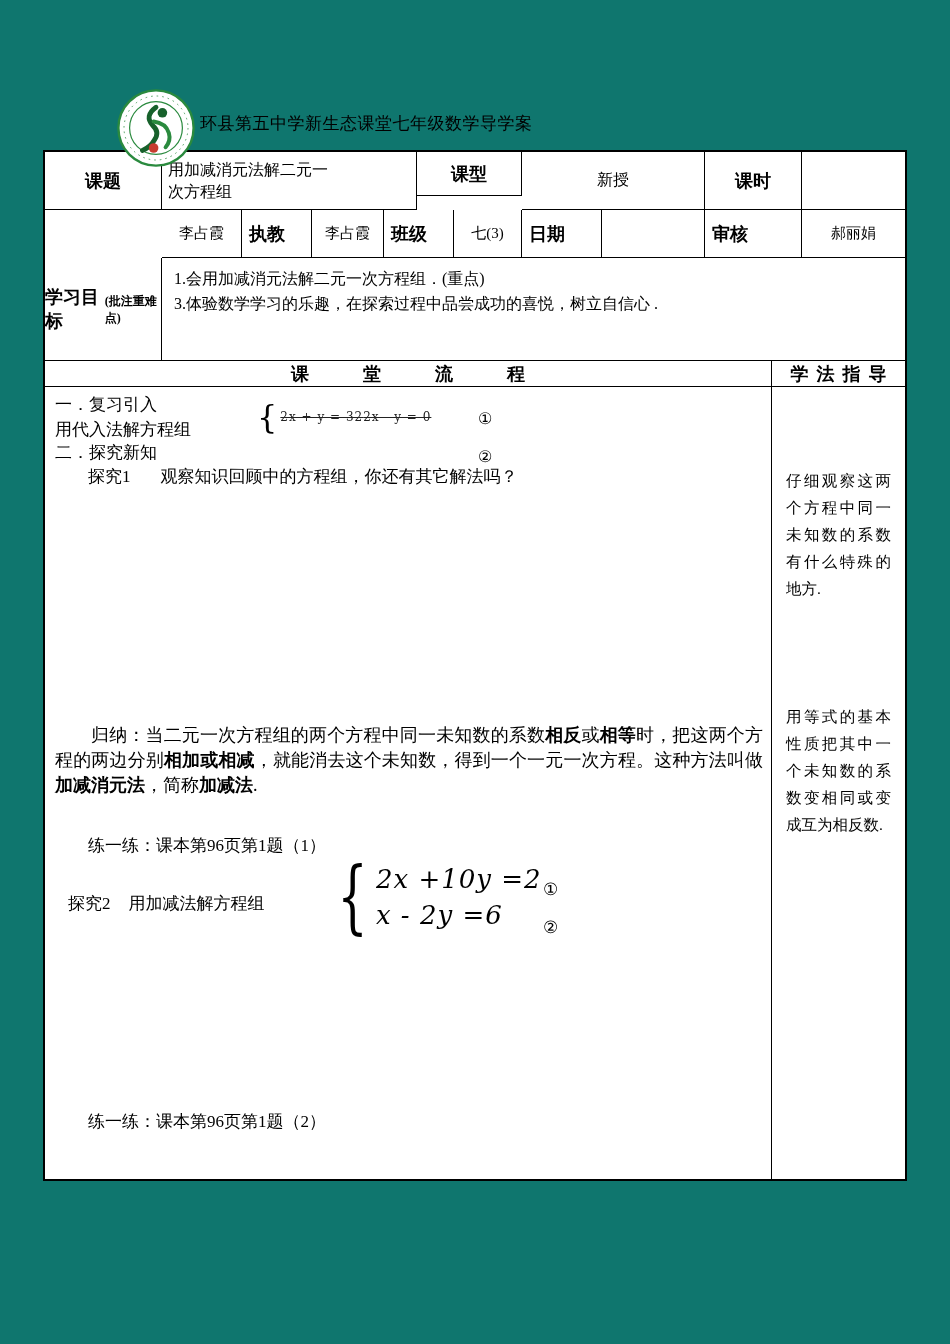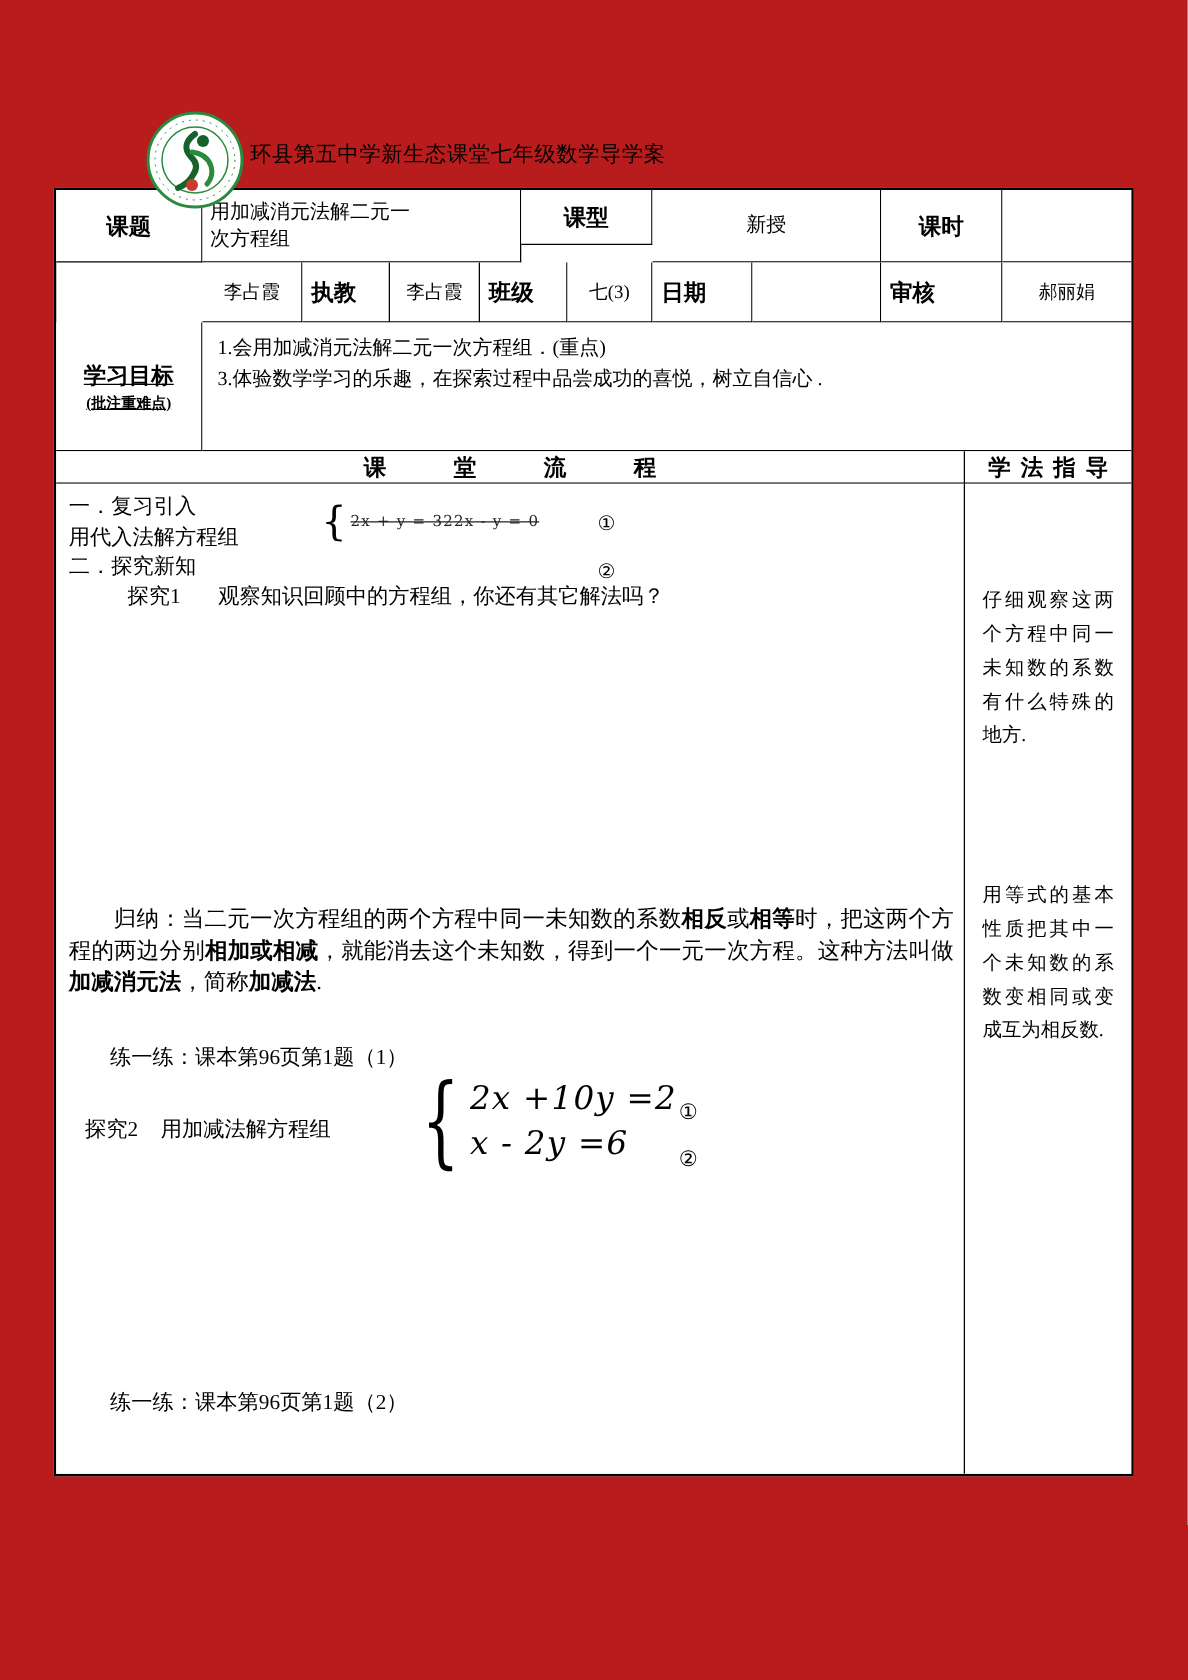--- a/index.html
+++ b/index.html
@@ -1,37 +1,37 @@
 <!DOCTYPE html>
 <html><head>
 <meta charset="utf-8">
 <style>
   * { margin:0; padding:0; box-sizing:border-box; }
   html,body { background:#888; }
   body { font-family:"Liberation Serif","DejaVu Serif",serif; color:#000; }
-  .page { position:relative; width:950px; height:1344px; background:#b91c1c; margin:0 auto; overflow:hidden; }
+  .page { position:relative; width:950px; height:1344px; background:#0f766e; margin:0 auto; overflow:hidden; }
 
   
   .logo { position:absolute; left:116px; top:88px; width:80px; height:80px; z-index:3; }
   .doc-title { position:absolute; left:200px; top:112px; font-size:17px; letter-spacing:0.5px; z-index:2; }
 
   
   .sheet { position:absolute; left:43px; top:150px; width:864px; height:1031px; border:2px solid #000; background:#fff; }
   .cell { position:absolute; border-right:1px solid #000; border-bottom:1px solid #000; font-size:16px; overflow:hidden; background:#fff; }
   .cell.no-r { border-right:none; }
   .cell.no-b { border-bottom:none; }
   .center { display:flex; align-items:center; justify-content:center; text-align:center; }
   .leftpad { display:flex; align-items:center; padding-left:7px; }
   .lbl { font-size:18px; font-weight:bold; }
   .val { font-size:15px; }
 
   .topic-cell { padding:8px 6px; display:flex; align-items:center; }
   .topic-text { width:174px; font-size:16px; line-height:22px; }
 
-  .obj-label-cell { display:flex; flex-direction:column; align-items:center; justify-content:center;text-decoration:underline; }
+  .obj-label-cell { display:flex; flex-direction:row; align-items:center; justify-content:center; }
   .obj-sub { font-size:12px; font-weight:bold; margin-top:2px; }
   .obj-body { padding:8px 10px 0 12px; }
   .obj-item { font-size:16px; line-height:25px; white-space:nowrap; }
 
   .flow-head { font-size:18px; font-weight:bold; letter-spacing:3em; text-indent:3em; white-space:nowrap; }
   .guide-head { font-size:18px; font-weight:bold; letter-spacing:8px; text-indent:8px; white-space:nowrap; }
 
   .abs { position:absolute; }
   .t17 { font-size:17px; }
   .t16 { font-size:16px; }
@@ -122,21 +122,21 @@
         <span class="col">
           <span class="eline">2x + y = 32</span>
           <span class="eline">2x - y = 0</span>
         </span>
       </div>
       <div class="abs tag" style="left:433px;top:22px">①</div>
       <div class="abs tag" style="left:433px;top:60px">②</div>
 
       <div class="abs t17" style="left:10px;top:54px">二．探究新知</div>
 
-      <div class="abs flex-row t17" style="left:57px;top:78px">
+      <div class="abs flex-row t17" style="left:43px;top:78px">
         <span>探究1</span>
         <span style="margin-left:30px">观察知识回顾中的方程组，你还有其它解法吗？</span>
       </div>
 
       <div class="abs summary" style="left:10px;top:336px;width:708px">
         <span>归纳：当二元一次方程组的两个方程中同一未知数的系数</span><span class="b">相反</span><span>或</span><span class="b">相等</span><span>时，把这两个方程的两边分别</span><span class="b">相加或相减</span><span>，就能消去这个未知数，得到一个一元一次方程。这种方法叫做</span><span class="b">加减消元法</span><span>，简称</span><span class="b">加减法</span><span>.</span>
       </div>
 
       <div class="abs t17" style="left:43px;top:447px">练一练：课本第96页第1题（1）</div>
 

